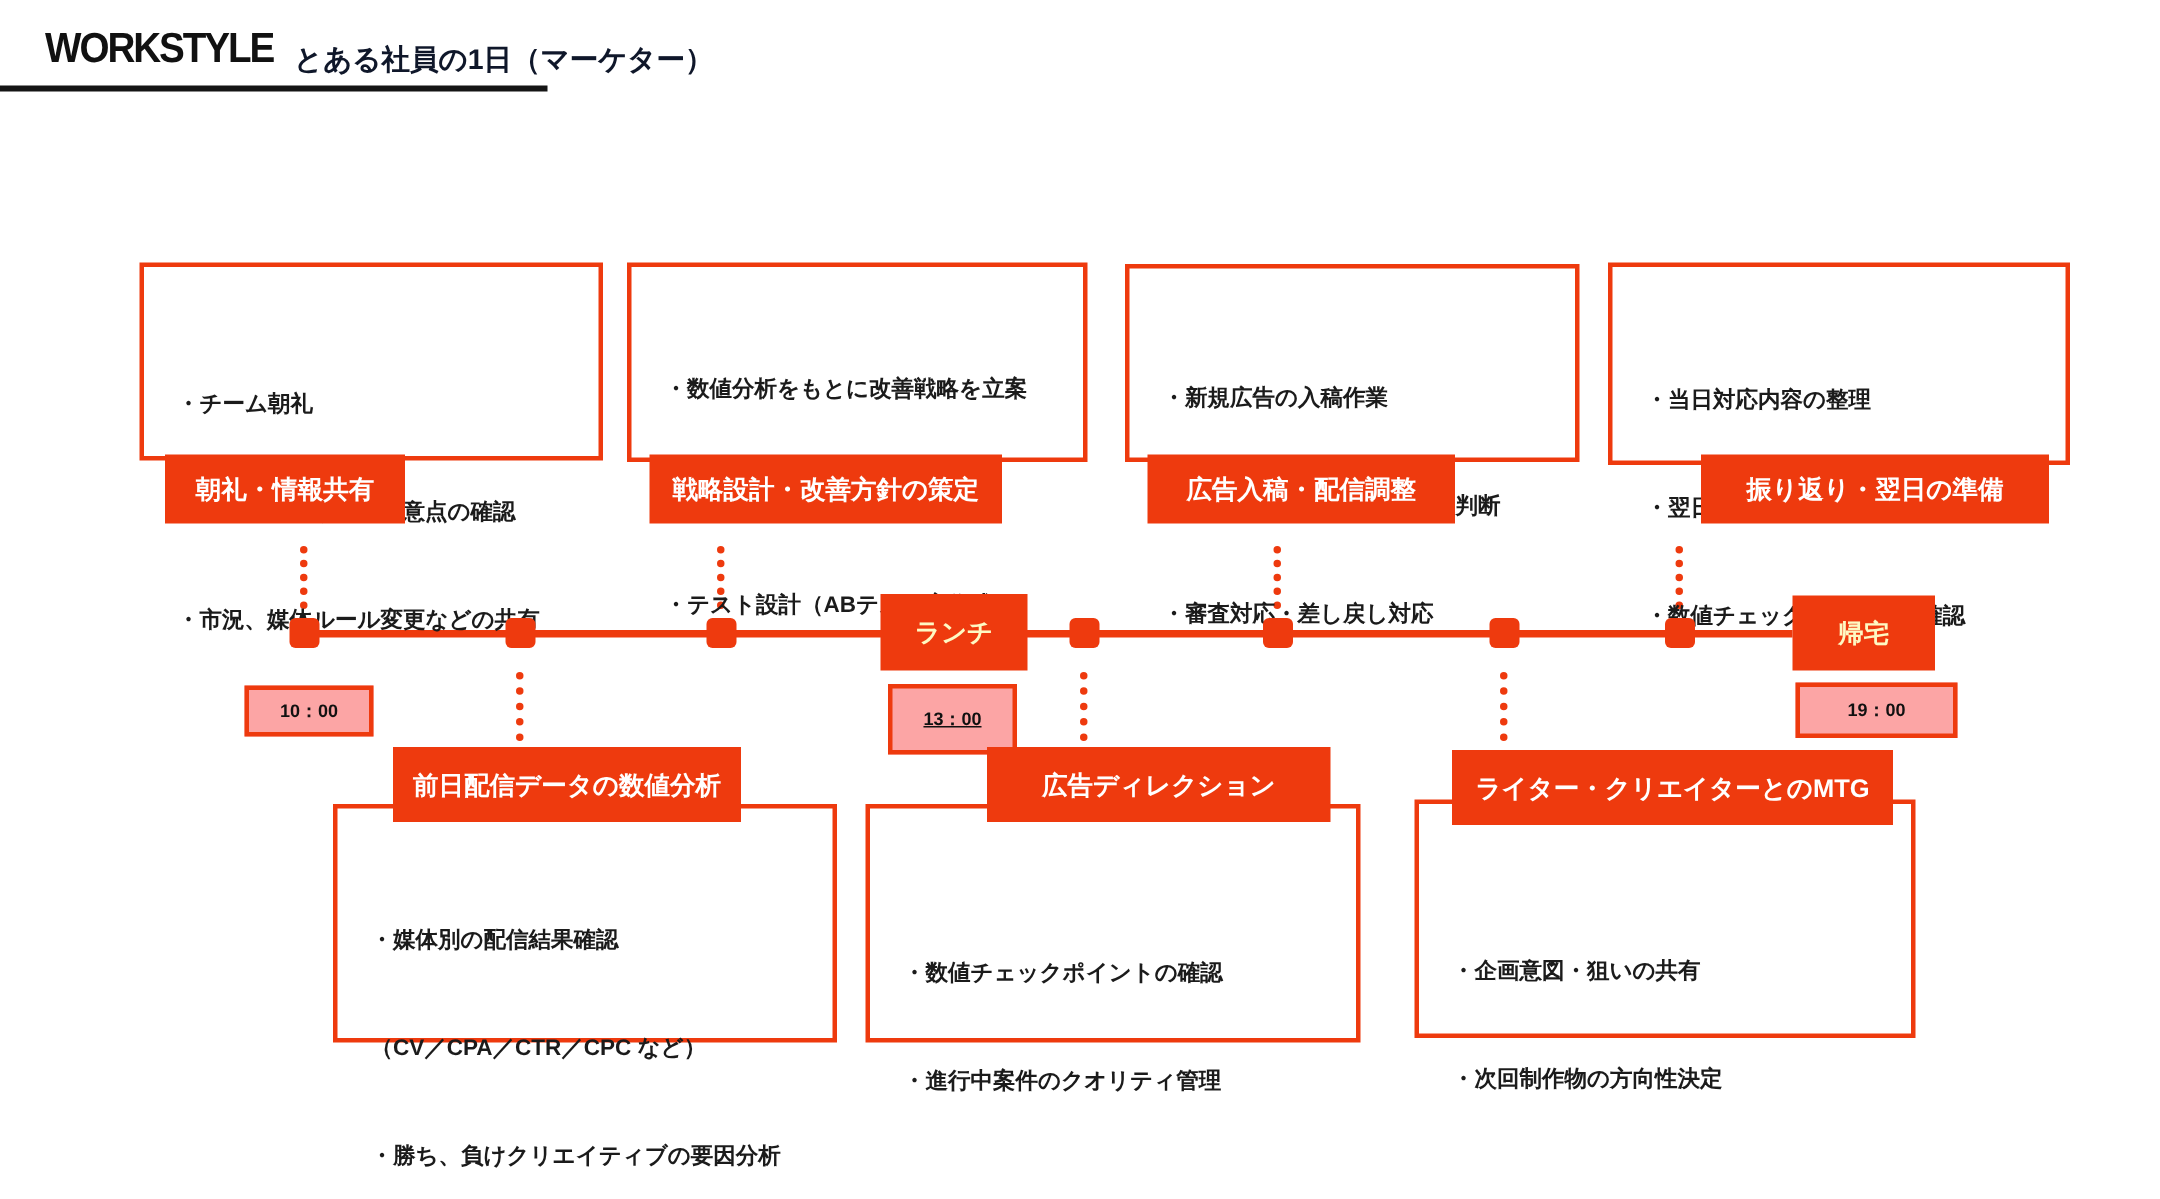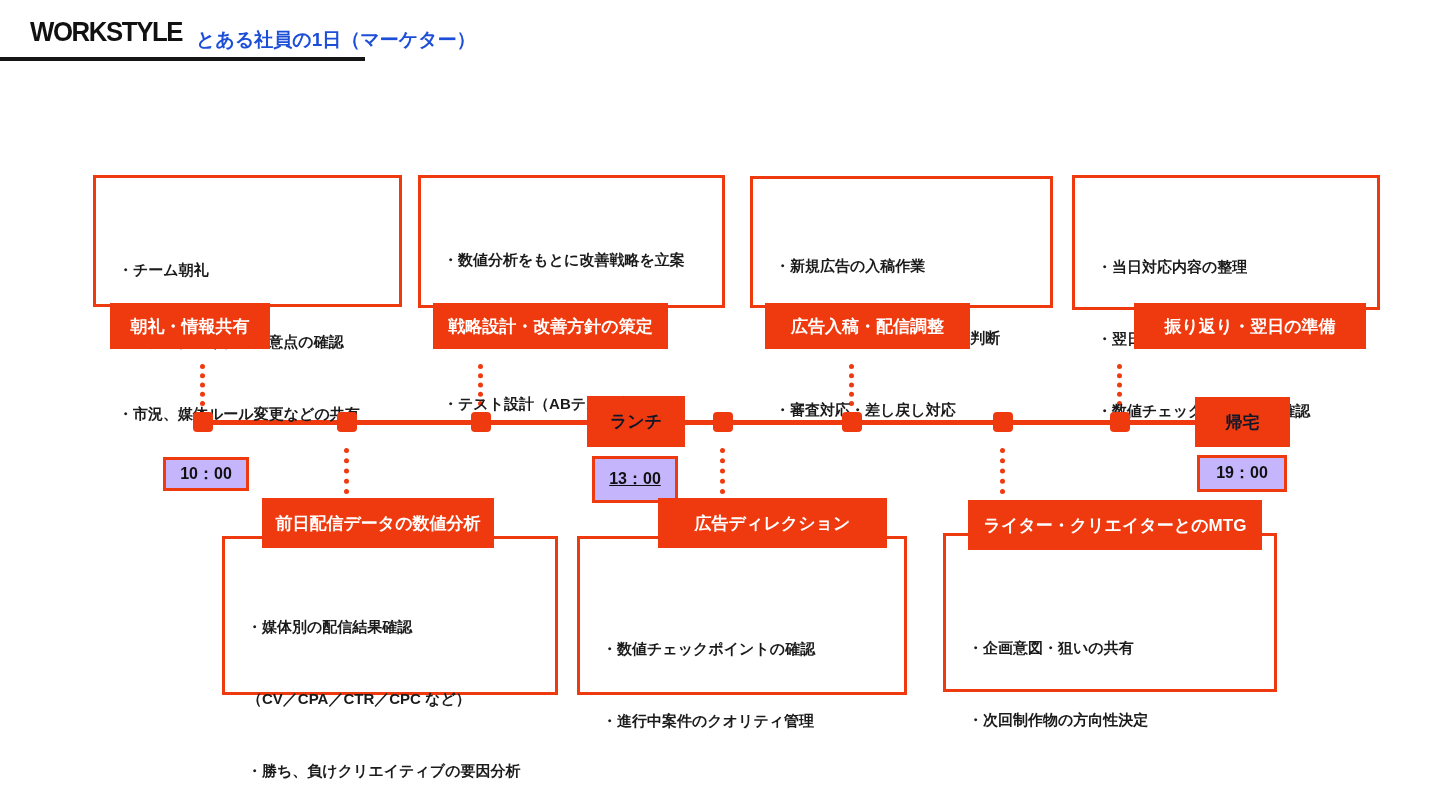--- a/index.html
+++ b/index.html
@@ -7,42 +7,42 @@
     --ink:#1b1b1b;
   }
   html,body{margin:0;padding:0;background:#fff;}
   .stage{
     position:relative;width:1440px;height:799px;background:#ffffff;overflow:hidden;
     font-family:"Liberation Sans","DejaVu Sans",sans-serif;color:var(--ink);
   }
   .abs{position:absolute;box-sizing:border-box;}
   
   .brand{font-size:28px;font-weight:bold;letter-spacing:-1.5px;color:#111;transform:scaleX(.92);transform-origin:left;}
-  .subtitle{font-size:19px;font-weight:bold;color:#1d4ed8;}
+  .subtitle{font-size:19px;font-weight:bold;color:#0f172a;}
   .hrule{height:4px;background:#151515;}
   
   .task-box{background:#fff;border:3px solid var(--accent);z-index:1;}
   .task-items{font-size:15px;font-weight:bold;line-height:24px;color:var(--ink);white-space:pre-wrap;}
   .task-items > div{white-space:pre-wrap;}
   
   .badge{
     background:var(--accent);color:#ffffff;font-size:17px;font-weight:bold;
     display:flex;align-items:center;justify-content:center;z-index:2;white-space:nowrap;
   }
   
   .tl-line{background:var(--accent);z-index:0;}
   .tl-node{width:20px;height:20px;background:var(--accent);border-radius:4px;z-index:1;}
   .tl-badge{
-    background:var(--accent);color:#0f172a;font-size:17px;font-weight:bold;
+    background:var(--accent);color:#fef9c3;font-size:17px;font-weight:bold;
     display:flex;align-items:center;justify-content:center;z-index:2;
   }
   .dots{width:0;border-left:5px dotted var(--accent);}
   .time-box{
-    background:#c4b5fd;border:3px solid var(--accent);color:#111;
-    font-size:16px;font-weight:bold;display:flex;align-items:center;justify-content:center;
+    background:#fca5a5;border:3px solid var(--accent);color:#111;
+    font-size:12px;font-weight:bold;display:flex;align-items:center;justify-content:center;
   }
 </style>
 </head>
 <body>
 
 <div class="stage">
 
   <div class="abs brand" style="left:30px;top:16px;">WORKSTYLE</div>
   <div class="abs subtitle" style="left:196px;top:27px;">とある社員の1日（マーケター）</div>
   <div class="abs hrule" style="left:0;top:57px;width:365px;"></div>
@@ -92,21 +92,21 @@
   <div class="abs tl-node" style="left:471px;top:412px;"></div>
   <div class="abs tl-node" style="left:713px;top:412px;"></div>
   <div class="abs tl-node" style="left:842px;top:412px;"></div>
   <div class="abs tl-node" style="left:993px;top:412px;"></div>
   <div class="abs tl-node" style="left:1110px;top:412px;"></div>
   <div class="abs tl-badge" style="left:587px;top:396px;width:98px;height:51px;">ランチ</div>
   <div class="abs tl-badge" style="left:1195px;top:397px;width:95px;height:50px;">帰宅</div>
 
   <div class="abs time-box" style="left:163px;top:457px;width:86px;height:34px;">10：00</div>
   <div class="abs time-box" style="left:592px;top:456px;width:86px;height:47px;text-decoration:underline;">13：00</div>
-  <div class="abs time-box" style="left:1197px;top:455px;width:90px;height:37px;">19：00</div>
+  <div class="abs time-box" style="left:1197px;top:455px;width:108px;height:37px;">19：00</div>
 
   <div class="abs dots" style="left:344px;top:448px;height:46px;"></div>
   <div class="abs dots" style="left:720px;top:448px;height:46px;"></div>
   <div class="abs dots" style="left:1000px;top:448px;height:46px;"></div>
 
   <div class="abs badge" style="left:262px;top:498px;width:232px;height:50px;">前日配信データの数値分析</div>
   <div class="abs badge" style="left:658px;top:498px;width:229px;height:50px;">広告ディレクション</div>
   <div class="abs badge" style="left:968px;top:500px;width:294px;height:50px;">ライター・クリエイターとのMTG</div>
 
   <div class="abs task-box" style="left:182px;top:536px;width:336px;height:159px;margin-left:40px;">

